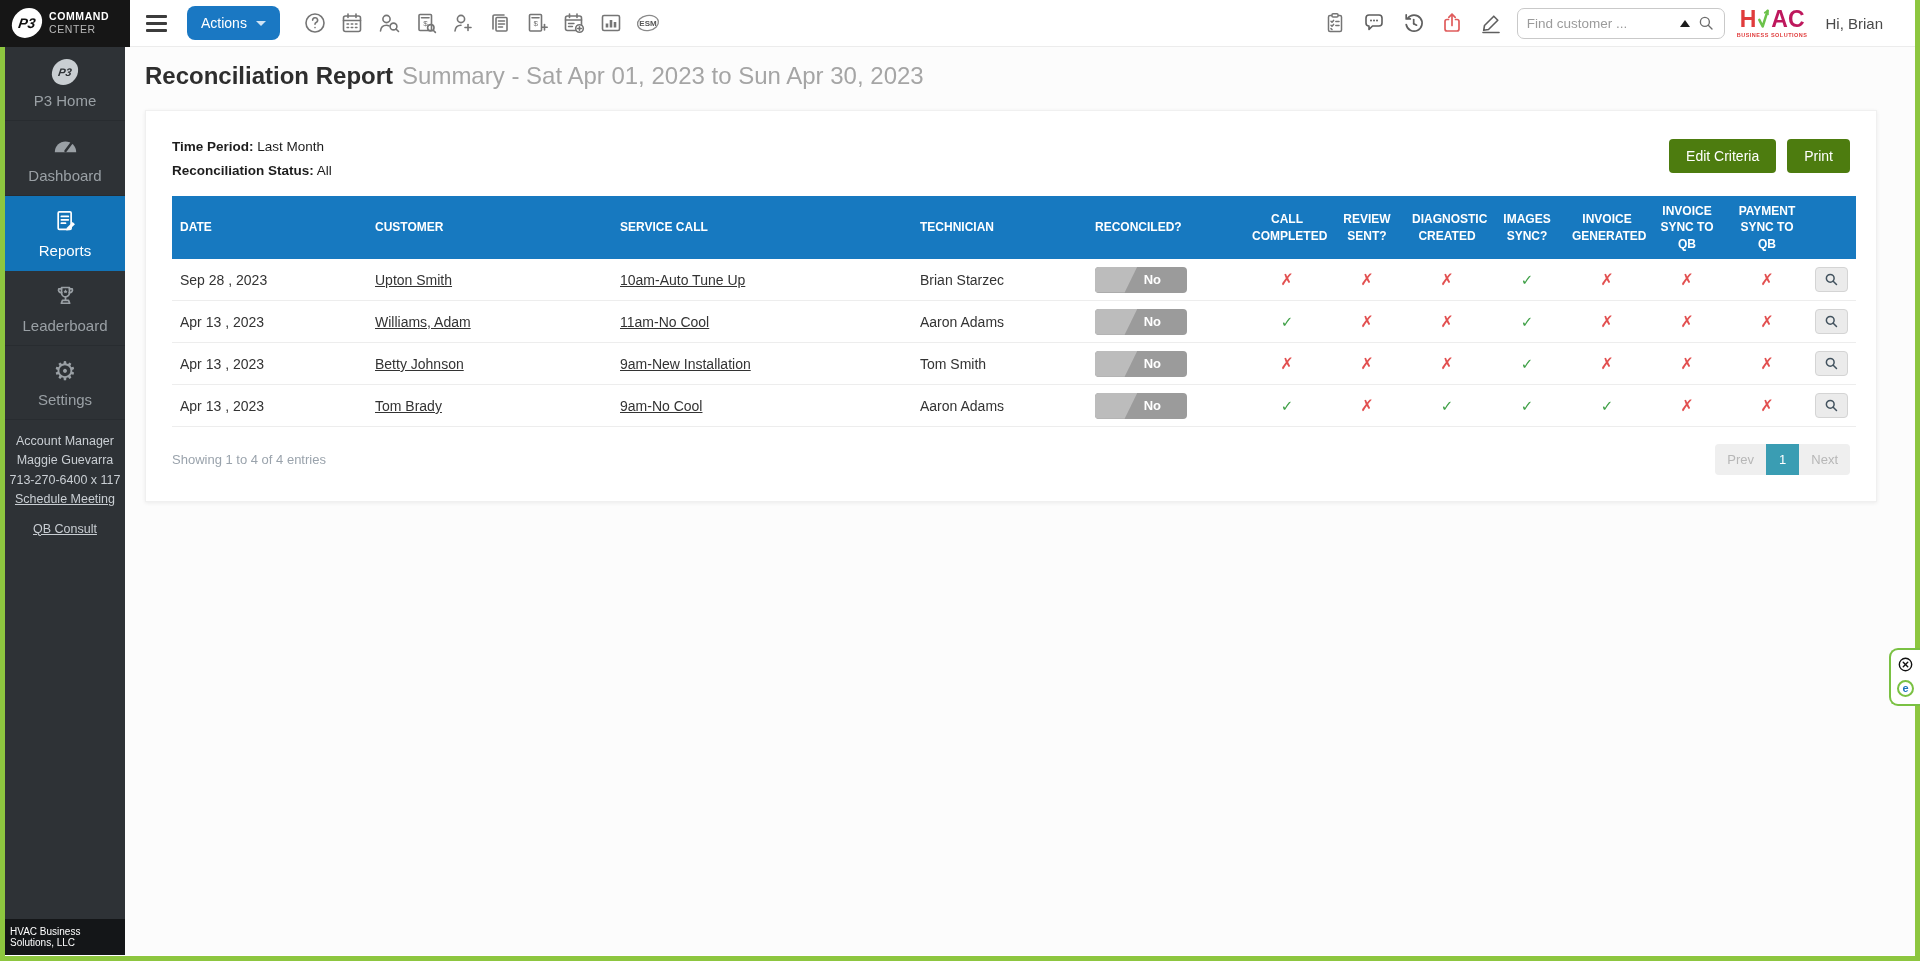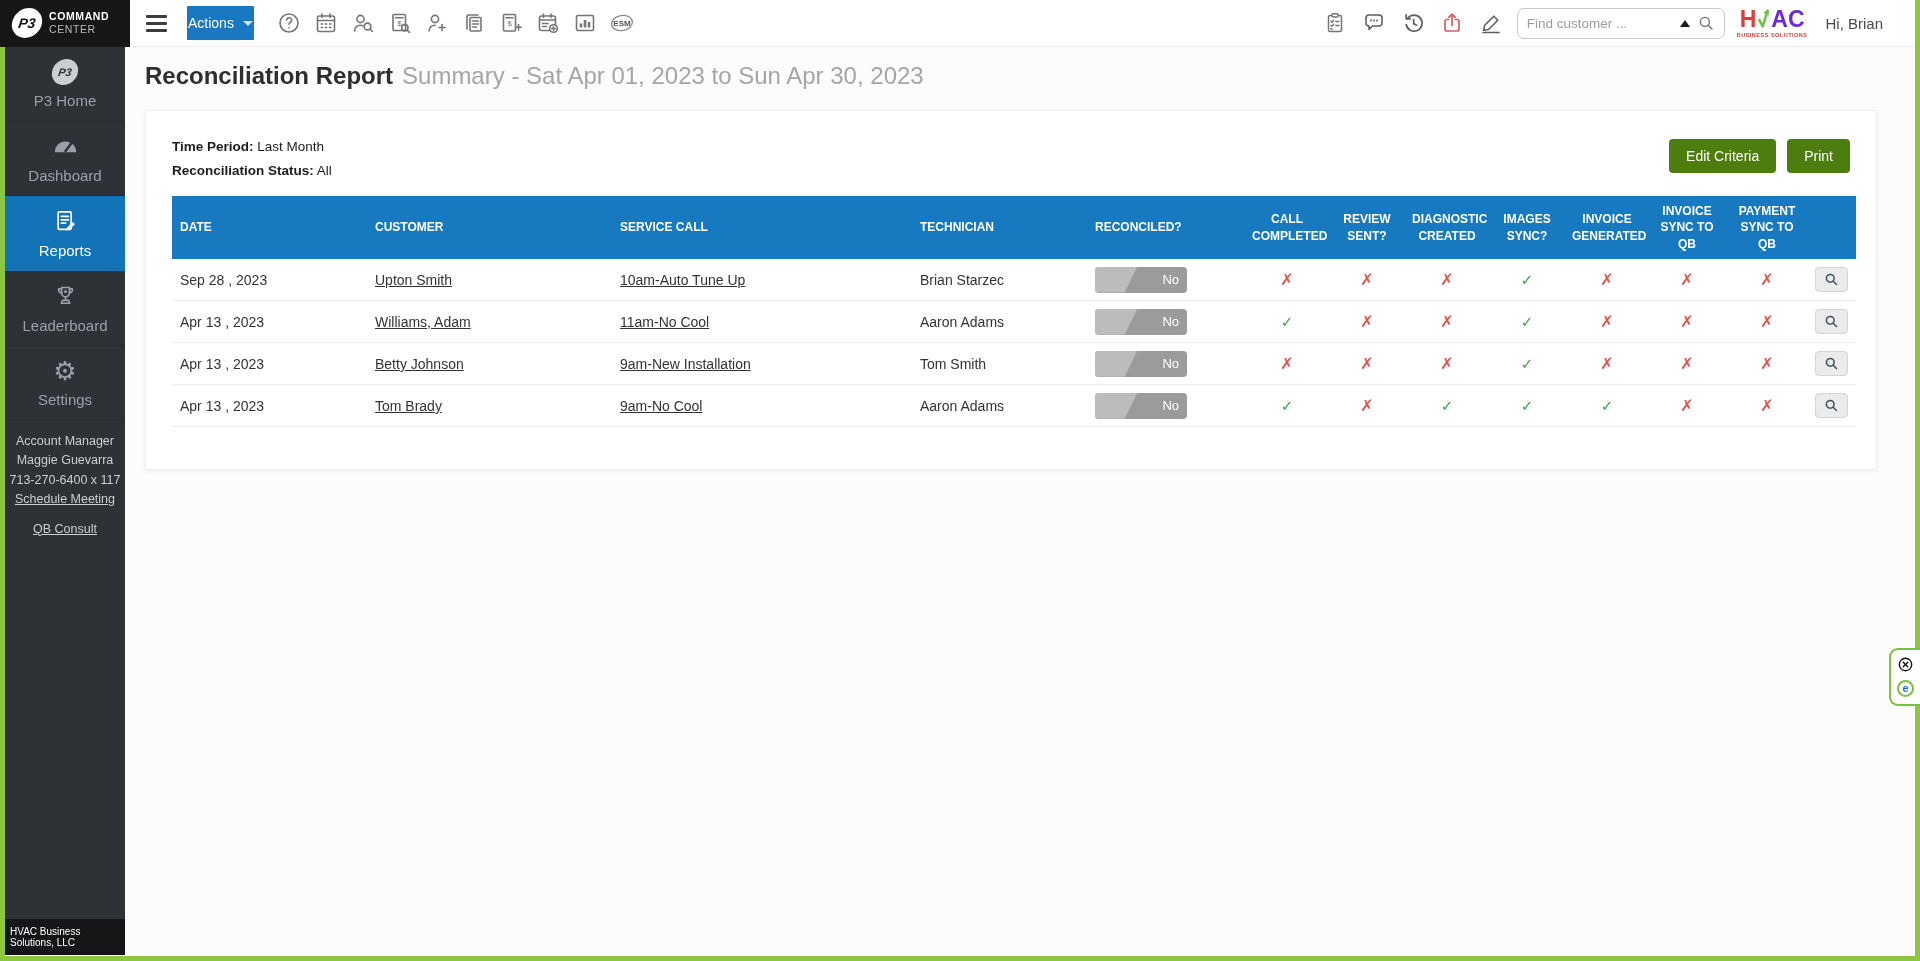--- a/index.html
+++ b/index.html
@@ -14,38 +14,38 @@
   .logo-box { width:130px; height:47px; margin-left:-5px; background:#161616;
     display:flex; align-items:center; gap:7px; padding-left:12px; flex:0 0 auto; }
   .p3-mark { width:30px; height:30px; border-radius:50%; background:#fff; color:#101010;
     display:flex; align-items:center; justify-content:center;
     font-weight:bold; font-style:italic; font-size:14px; transform:skewX(-8deg); }
   .logo-text { color:#fff; font-size:10.5px; font-weight:bold; letter-spacing:.6px; line-height:1.2; }
   .logo-text .l2 { color:#b9b9b9; font-weight:normal; }
   .hamburger { margin-left:16px; display:flex; flex-direction:column; gap:4px; cursor:pointer; }
   .hamburger span { display:block; width:21px; height:3px; background:#3c3c3c; border-radius:1px; }
   .actions-btn { margin-left:20px; background:#1a78c3; color:#fff; border:none; cursor:pointer;
-    font-size:14px; padding:9px 1px; border-radius:1px; display:flex; align-items:center; gap:9px;
+    font-size:14px; padding:9px 14px; border-radius:8px; display:flex; align-items:center; gap:9px;
     font-family:inherit; }
   .caret-down { width:0; height:0; border-left:5px solid transparent; border-right:5px solid transparent;
     border-top:5px solid #cfe3f4; }
   .tb-icons { display:flex; align-items:center; gap:10px; margin-left:22px; }
   .tbi { width:27px; height:27px; display:flex; align-items:center; justify-content:center; cursor:pointer; }
   .tb-right { margin-left:auto; display:flex; align-items:center; gap:12px; padding-right:10px; }
   .search-box { width:208px; height:31px; border:1px solid #c9c9c9; border-radius:7px;
     display:flex; align-items:center; padding:6px 9px; gap:7px; background:#fff; }
   .search-box input { flex:1; min-width:0; border:none; outline:none; font-size:13.5px; color:#555;
     font-family:inherit; background:transparent; }
   .search-box input::placeholder { color:#9b9b9b; }
   .tri-up { width:0; height:0; border-left:5px solid transparent; border-right:5px solid transparent;
     border-bottom:7px solid #1b1b1b; cursor:pointer; }
   .hvac { display:flex; flex-direction:column; align-items:center; line-height:1; cursor:pointer; }
   .hvac-top { display:flex; align-items:flex-end; font-weight:bold; font-size:23px; }
   .hvac-h { color:#e03c3c; }
-  .hvac-ac { color:#6d28d9; }
+  .hvac-ac { color:#be185d; }
   .hvac-sub { font-size:5.5px; color:#e03c3c; font-weight:bold; letter-spacing:.5px; margin-top:2px; }
   .greeting { font-size:15px; color:#4a4a4a; margin:0 22px 0 6px; white-space:nowrap; }
 
   
   .body-row { display:flex; height:908px; }
 
   
   .sidebar { width:120px; background:#2e3236; display:flex; flex-direction:column; flex:0 0 auto; }
   .nav-item { display:flex; flex-direction:column; align-items:center; gap:7px;
     padding:12px 4px 11px; color:#9aa0a5; font-size:15px; cursor:pointer;
@@ -84,22 +84,22 @@
   th.th-center { text-align:center; }
   tbody td { border-bottom:1px solid #ededed; height:42px; font-size:14px; color:#333;
     padding:0 5px; vertical-align:middle; }
   td.td-left { padding-left:8px; }
   td.td-center { text-align:center; }
   .cell-link { color:#333; text-decoration:underline; cursor:pointer; }
   .status-yes { color:#3fa047; font-size:15px; font-weight:bold; }
   .status-no  { color:#e25050; font-size:16px; font-weight:bold; }
 
   .toggle { width:92px; height:26px; background:#9b9b9b; border-radius:4px; position:relative;
-    overflow:hidden; color:#fff; font-size:13px; font-weight:normal; display:flex; align-items:center;
-    justify-content:flex-end; padding-right:8px; cursor:pointer; }
+    overflow:hidden; color:#fff; font-size:13px; font-weight:bold; display:flex; align-items:center;
+    justify-content:flex-end; padding-right:26px; cursor:pointer; }
   .toggle::before { content:""; position:absolute; left:0; top:0; bottom:0; width:46%;
     background:#bcbcbc; -webkit-clip-path:polygon(0 0,100% 0,70% 100%,0 100%);
     clip-path:polygon(0 0,100% 0,70% 100%,0 100%); }
   .toggle span { position:relative; }
 
   .mag-btn { width:33px; height:25px; background:#ebebeb; border:1px solid #d4d4d4; border-radius:4px;
     display:inline-flex; align-items:center; justify-content:center; cursor:pointer; }
 
   .table-footer { display:flex; justify-content:space-between; align-items:center; padding:17px 0 14px; }
   .showing { color:#9aa3ac; font-size:13px; }
@@ -501,20 +501,28 @@
                 <td class="td-center"><button class="mag-btn">
                     <svg viewBox="0 0 24 24" width="15" height="15" fill="none" stroke="#42525e" stroke-width="2.4" stroke-linecap="round">
                       <circle cx="10" cy="10" r="6.2"></circle>
                       <line x1="14.8" y1="14.8" x2="20" y2="20"></line>
                     </svg>
                   </button></td>
               </tr>
             </tbody>
         </table>
 
+        <div class="table-footer">
+          <div class="showing">Showing 1 to 4 of 4 entries</div>
+          <div class="pagination">
+            <span class="page-btn">Prev</span>
+            <span class="page-current">1</span>
+            <span class="page-btn">Next</span>
+          </div>
+        </div>
       </div>
     </div>
   </div>
 
   <div class="edge-widget">
     <span class="edge-close">
       <svg viewBox="0 0 16 16" width="15" height="15" fill="none" stroke="#111" stroke-width="1.5" stroke-linecap="round">
           <circle cx="8" cy="8" r="6.6"></circle>
           <line x1="5.6" y1="5.6" x2="10.4" y2="10.4"></line>
           <line x1="10.4" y1="5.6" x2="5.6" y2="10.4"></line>

